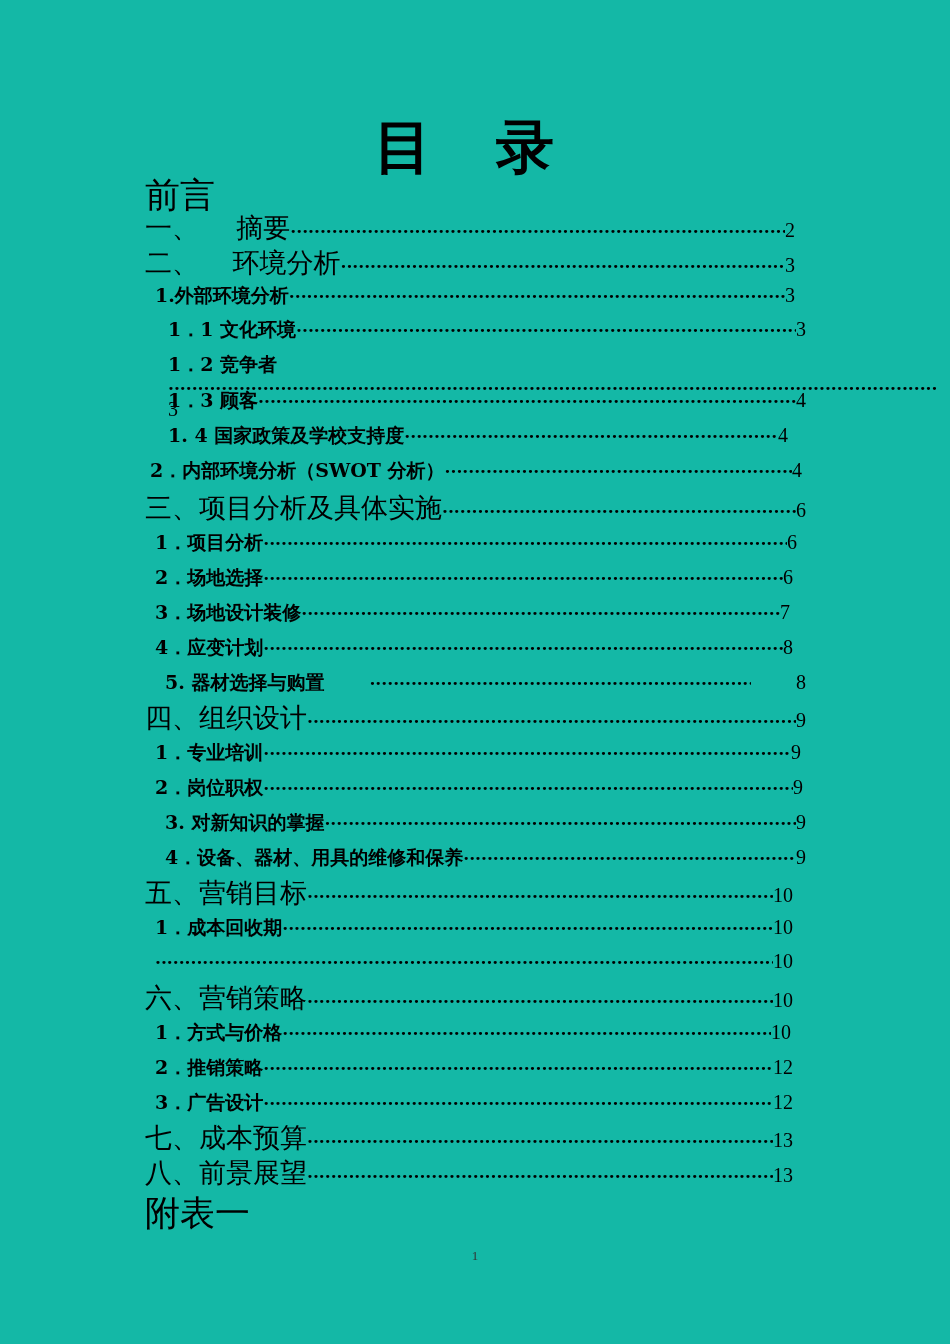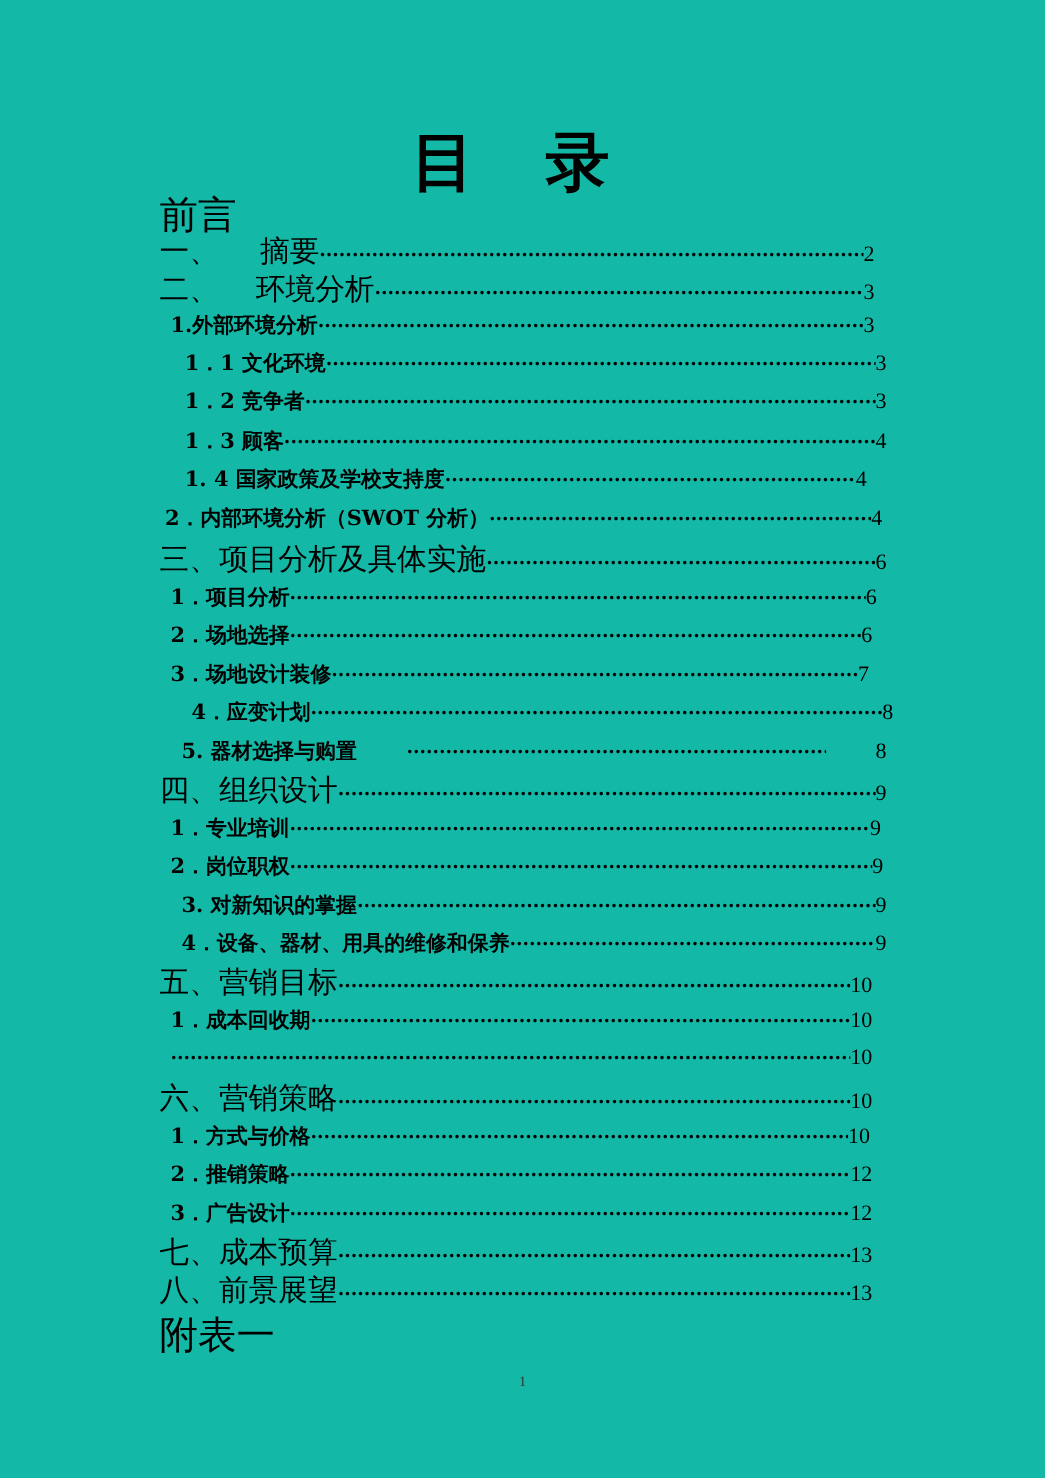--- a/index.html
+++ b/index.html
@@ -56,21 +56,21 @@
     <span class="dots"></span>
     <span class="page-num">3</span>
   </div>
 
   <div class="row h2" style="left:168px; top:317px; width:638px;">
     <span class="label">1．1 文化环境</span>
     <span class="dots"></span>
     <span class="page-num">3</span>
   </div>
 
-  <div class="row h2" style="left:168px; top:352px; width:638px;">
+  <div class="row h2" style="left:168px; top:352px; width:638px;flex-direction:column;">
     <span class="label">1．2 竞争者</span>
     <span class="dots"></span>
     <span class="page-num">3</span>
   </div>
 
   <div class="row h2" style="left:168px; top:388px; width:638px;">
     <span class="label">1．3 顾客</span>
     <span class="dots"></span>
     <span class="page-num">4</span>
   </div>
@@ -104,21 +104,21 @@
     <span class="dots"></span>
     <span class="page-num">6</span>
   </div>
 
   <div class="row h2" style="left:155px; top:600px; width:635px;">
     <span class="label">3．场地设计装修</span>
     <span class="dots"></span>
     <span class="page-num">7</span>
   </div>
 
-  <div class="row h2" style="left:155px; top:635px; width:638px;margin-left:19px;">
+  <div class="row h2" style="left:155px; top:635px; width:638px;">
     <span class="label">4．应变计划</span>
     <span class="dots"></span>
     <span class="page-num">8</span>
   </div>
 
   <div class="row h2" style="left:165px; top:670px; width:641px;gap:45px;">
     <span class="label">5. 器材选择与购置</span>
     <span class="dots"></span>
     <span class="page-num">8</span>
   </div>

